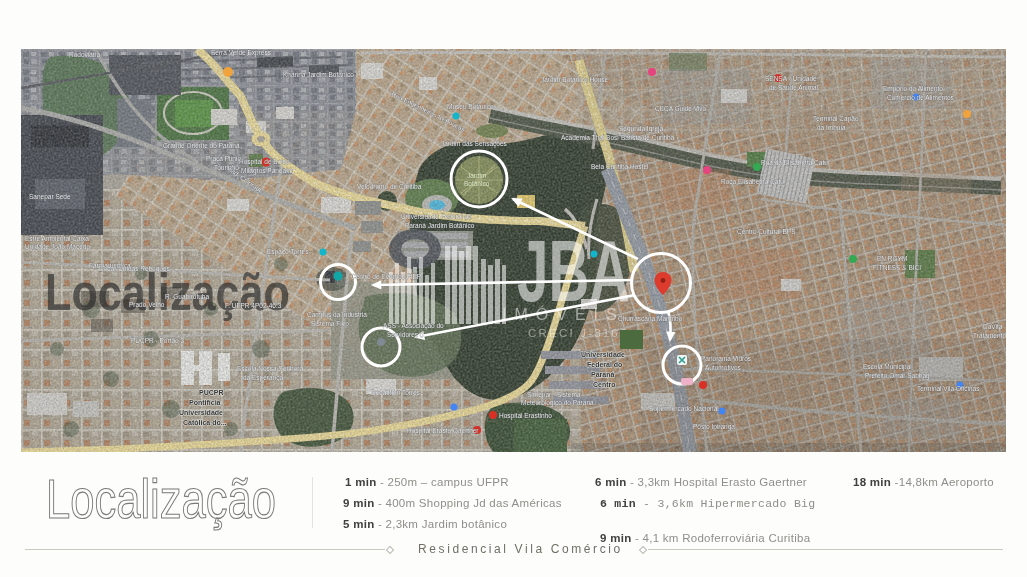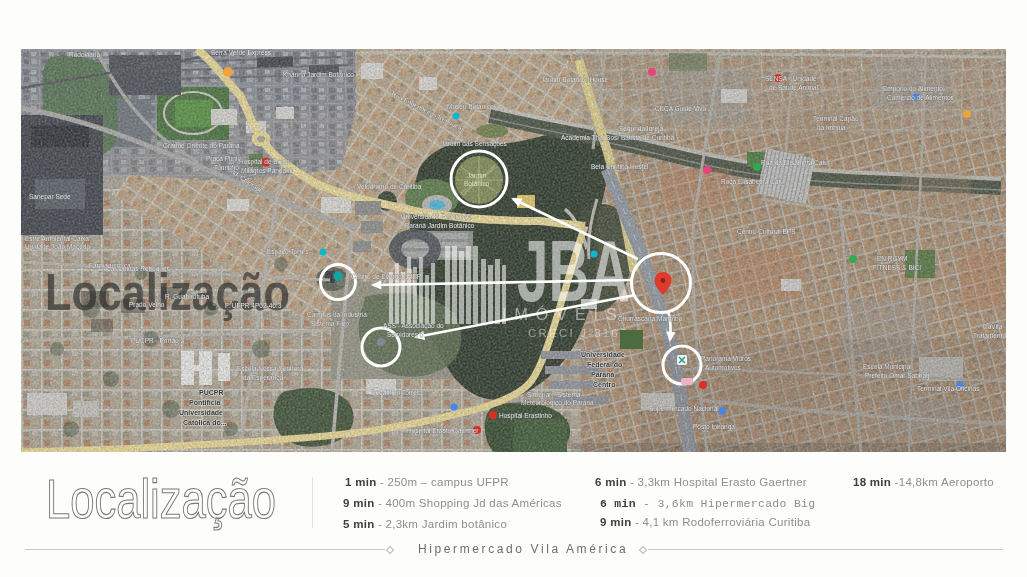--- a/index.html
+++ b/index.html
@@ -395,20 +395,20 @@
 <svg class="abs" style="left:0;top:460px;" width="340" height="90">
 <text x="46" y="58" font-size="55" fill="none" stroke="#7a7a7a" stroke-width="1.15" textLength="230" lengthAdjust="spacingAndGlyphs">Localização</text>
 </svg>
 <div class="abs" style="left:312px;top:477px;width:1px;height:51px;background:#e3e3dc;"></div>
 
 <div class="row abs" style="left:345px;top:476px;"><b>1 min</b> - 250m – campus UFPR</div>
 <div class="row abs" style="left:343px;top:497px;"><b>9 min</b> - 400m Shopping Jd das Américas</div>
 <div class="row abs" style="left:343px;top:518px;"><b>5 min</b> - 2,3km Jardim botânico</div>
 <div class="row abs" style="left:595px;top:476px;"><b>6 min</b> - 3,3km Hospital Erasto Gaertner</div>
 <div class="row abs" style="left:600px;top:497px;font-family:Liberation Mono, monospace;"><b>6 min</b> - 3,6km Hipermercado Big</div>
-<div class="row abs" style="left:600px;top:516px;"><b>9 min</b> - 4,1 km Rodoferroviária Curitiba</div>
+<div class="row abs" style="left:600px;top:532px;"><b>9 min</b> - 4,1 km Rodoferroviária Curitiba</div>
 <div class="row abs" style="left:853px;top:476px;"><b>18 min</b> -14,8km Aeroporto</div>
 
 <div class="abs" style="left:25px;top:549px;width:360px;height:1px;background:#c9c9bd;"></div>
 <div class="abs" style="left:387px;top:547px;width:4px;height:4px;border:1px solid #b9b9ad;transform:rotate(45deg);background:#fff;"></div>
 <div class="abs" style="left:640px;top:547px;width:4px;height:4px;border:1px solid #b9b9ad;transform:rotate(45deg);background:#fff;"></div>
 <div class="abs" style="left:648px;top:549px;width:355px;height:1px;background:#c9c9bd;"></div>
-<div class="abs" style="left:418px;top:542px;font-size:12px;letter-spacing:2.6px;color:#6f6f65;">Hipermercado Vila América</div>
+<div class="abs" style="left:418px;top:542px;font-size:12px;letter-spacing:2.6px;color:#6f6f65;">Residencial Vila Comércio</div>
 
 </body></html>

